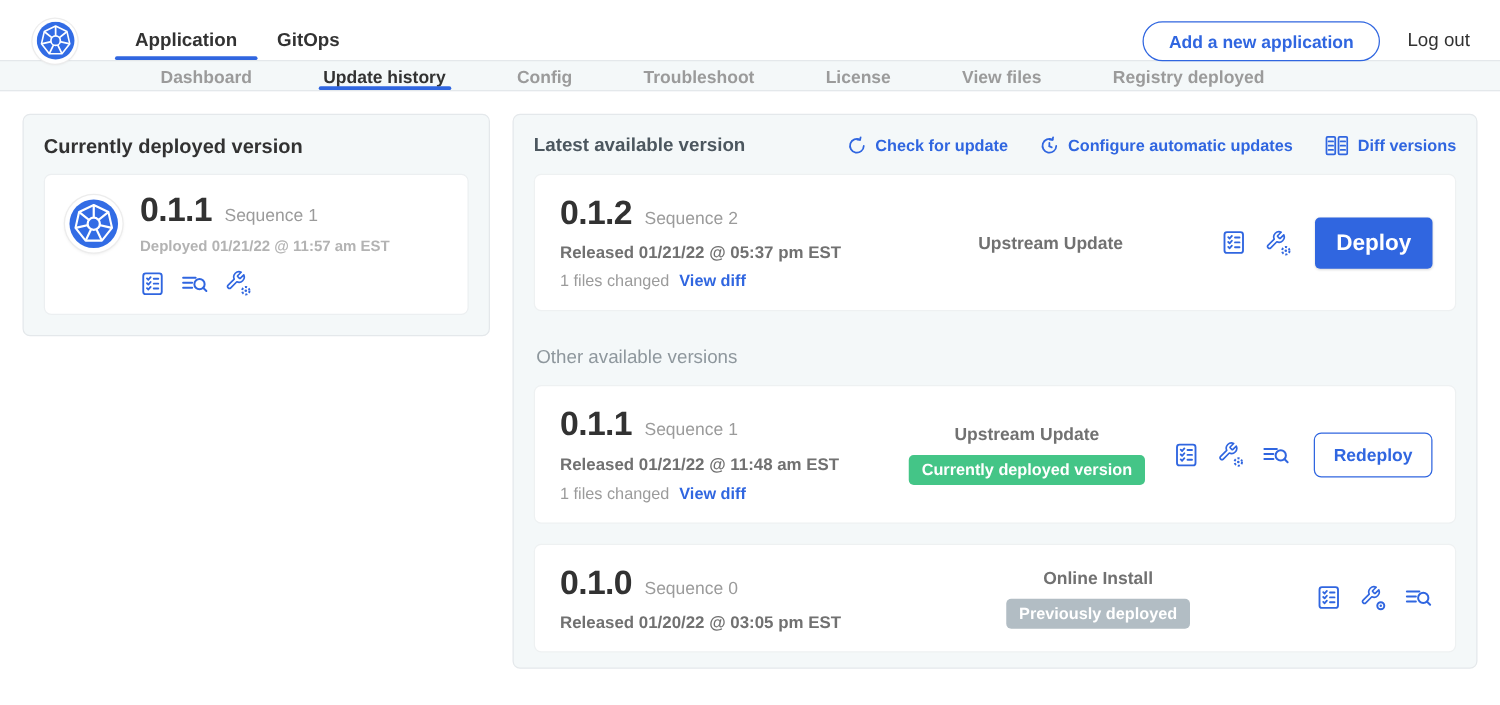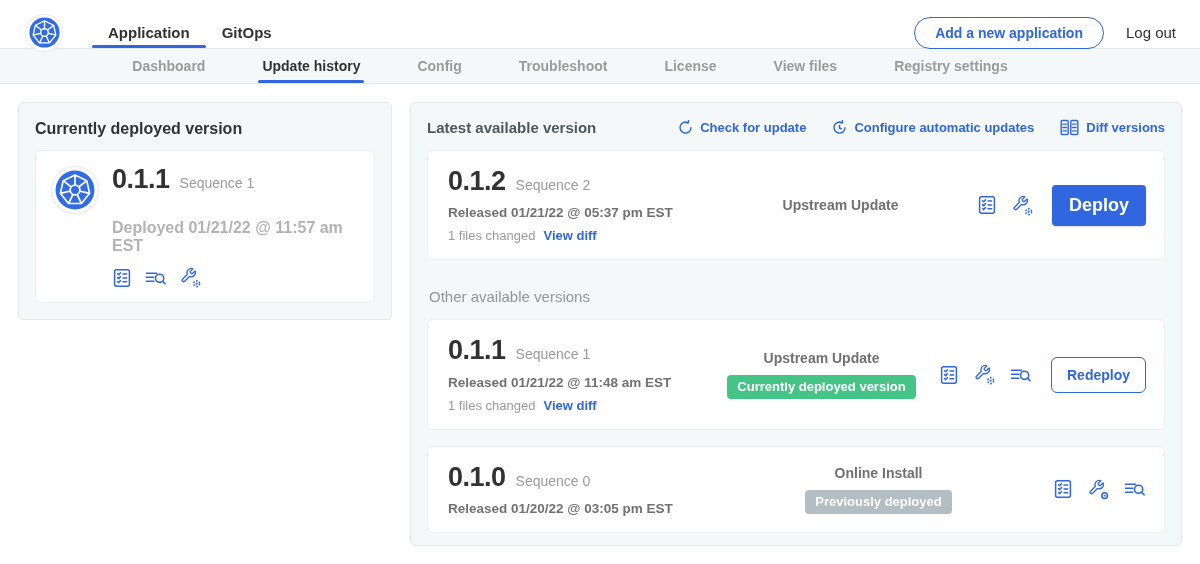--- a/index.html
+++ b/index.html
@@ -46,21 +46,21 @@
   .header-right{margin-left:auto; display:flex; align-items:center; gap:22px;}
   .add-app-btn{
     background:#fff; border:1.4px solid var(--accent); color:var(--accent);
     font-family:inherit; font-size:14px; font-weight:bold; padding:7px 20px;
     border-radius:17px; cursor:pointer;
   }
   .logout{font-size:15px; color:var(--dark); cursor:pointer;}
 
   
   .subnav{
-    height:36px; background:var(--panel-bg);
+    height:25px; background:var(--panel-bg);
     border-top:1px solid var(--panel-border); border-bottom:1px solid var(--panel-border);
     display:flex; justify-content:center; gap:57px; padding-right:60px;
   }
   .s-item{
     position:relative; display:flex; align-items:center;
     font-size:14px; color:var(--gray); cursor:pointer; font-weight:600;
   }
   .s-item.active{color:var(--dark); font-weight:bold;}
   .s-item.active::after{
     content:""; position:absolute; left:-4px; right:-4px; bottom:0; height:3px;
@@ -83,21 +83,21 @@
   }
   .dep-logo-ring{
     width:46px; height:46px; border-radius:50%; background:#fff; flex:0 0 auto;
     box-shadow:0 0 0 1px #ececec, 0 1px 3px rgba(0,0,0,.1);
     display:flex; align-items:center; justify-content:center; margin-top:2px;
   }
   .dep-logo-ring svg{width:40px; height:40px; display:block;}
   .ver-line{display:flex; align-items:baseline; gap:10px;}
   .ver-num{font-size:27px; font-weight:800; color:var(--dark); letter-spacing:-.5px; line-height:1.05;}
   .ver-seq{font-size:14px; color:var(--gray);}
-  .dep-date{font-size:16px; color:var(--lightgray); font-weight:600; margin-top:26px;}
+  .dep-date{font-size:12px; color:var(--lightgray); font-weight:600; margin-top:8px;}
   .icon-row{display:flex; align-items:center; gap:13px; margin-top:12px;}
   .icon-btn{cursor:pointer; display:flex;}
 
   
   .available-panel{flex:1; padding:16px 16px 12px;}
   .avail-head{display:flex; align-items:center;}
   .avail-title{font-size:15px; font-weight:600; color:#4c575f;}
   .avail-actions{margin-left:auto; display:flex; align-items:center; gap:26px;}
   .action-link{display:flex; align-items:center; gap:7px; cursor:pointer;}
   .action-link span{font-size:13px; font-weight:bold; color:var(--accent);}
@@ -254,21 +254,21 @@
   <div class="s-item">
       <span>Troubleshoot</span>
     </div>
   <div class="s-item">
       <span>License</span>
     </div>
   <div class="s-item">
       <span>View files</span>
     </div>
   <div class="s-item">
-      <span>Registry settings</span>
+      <span>Registry deployed</span>
     </div>
 </nav>
 
 <main class="main">
 
   <section class="panel deployed-panel">
     <h2 class="deployed-title">Currently deployed version</h2>
     <div class="deployed-card">
       <div class="dep-logo-ring">
         <svg viewBox="0 0 36 36">

